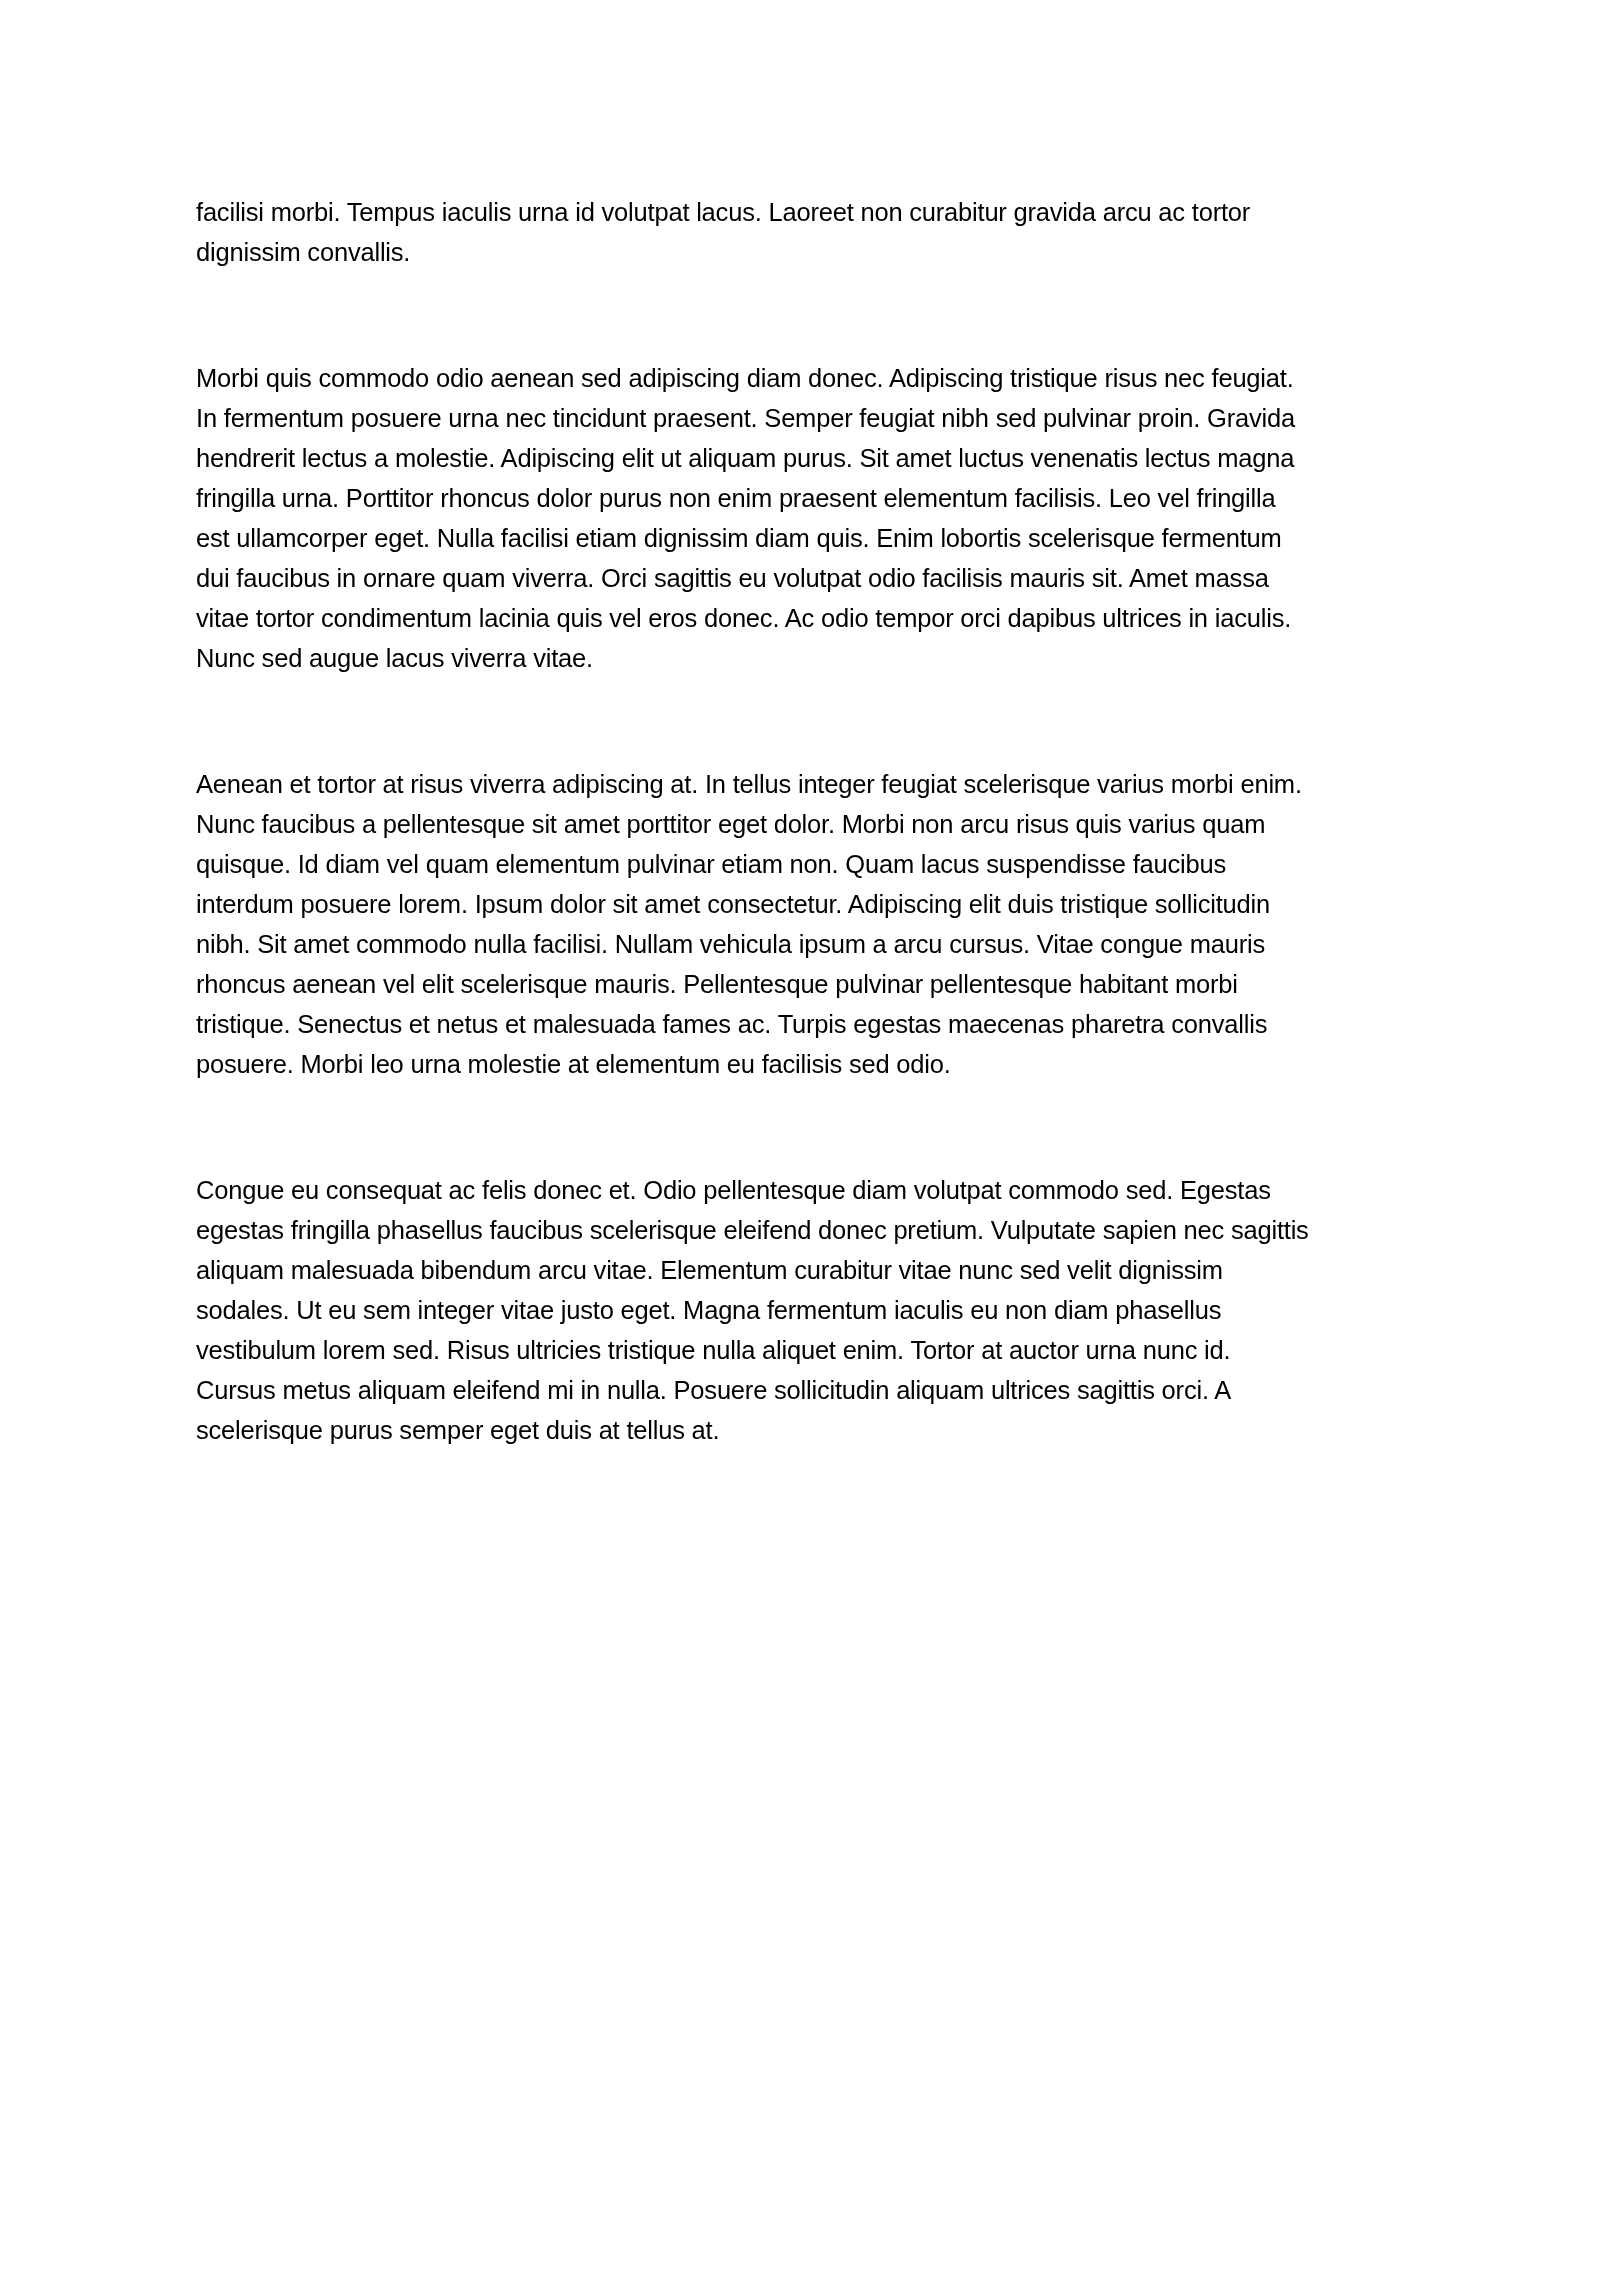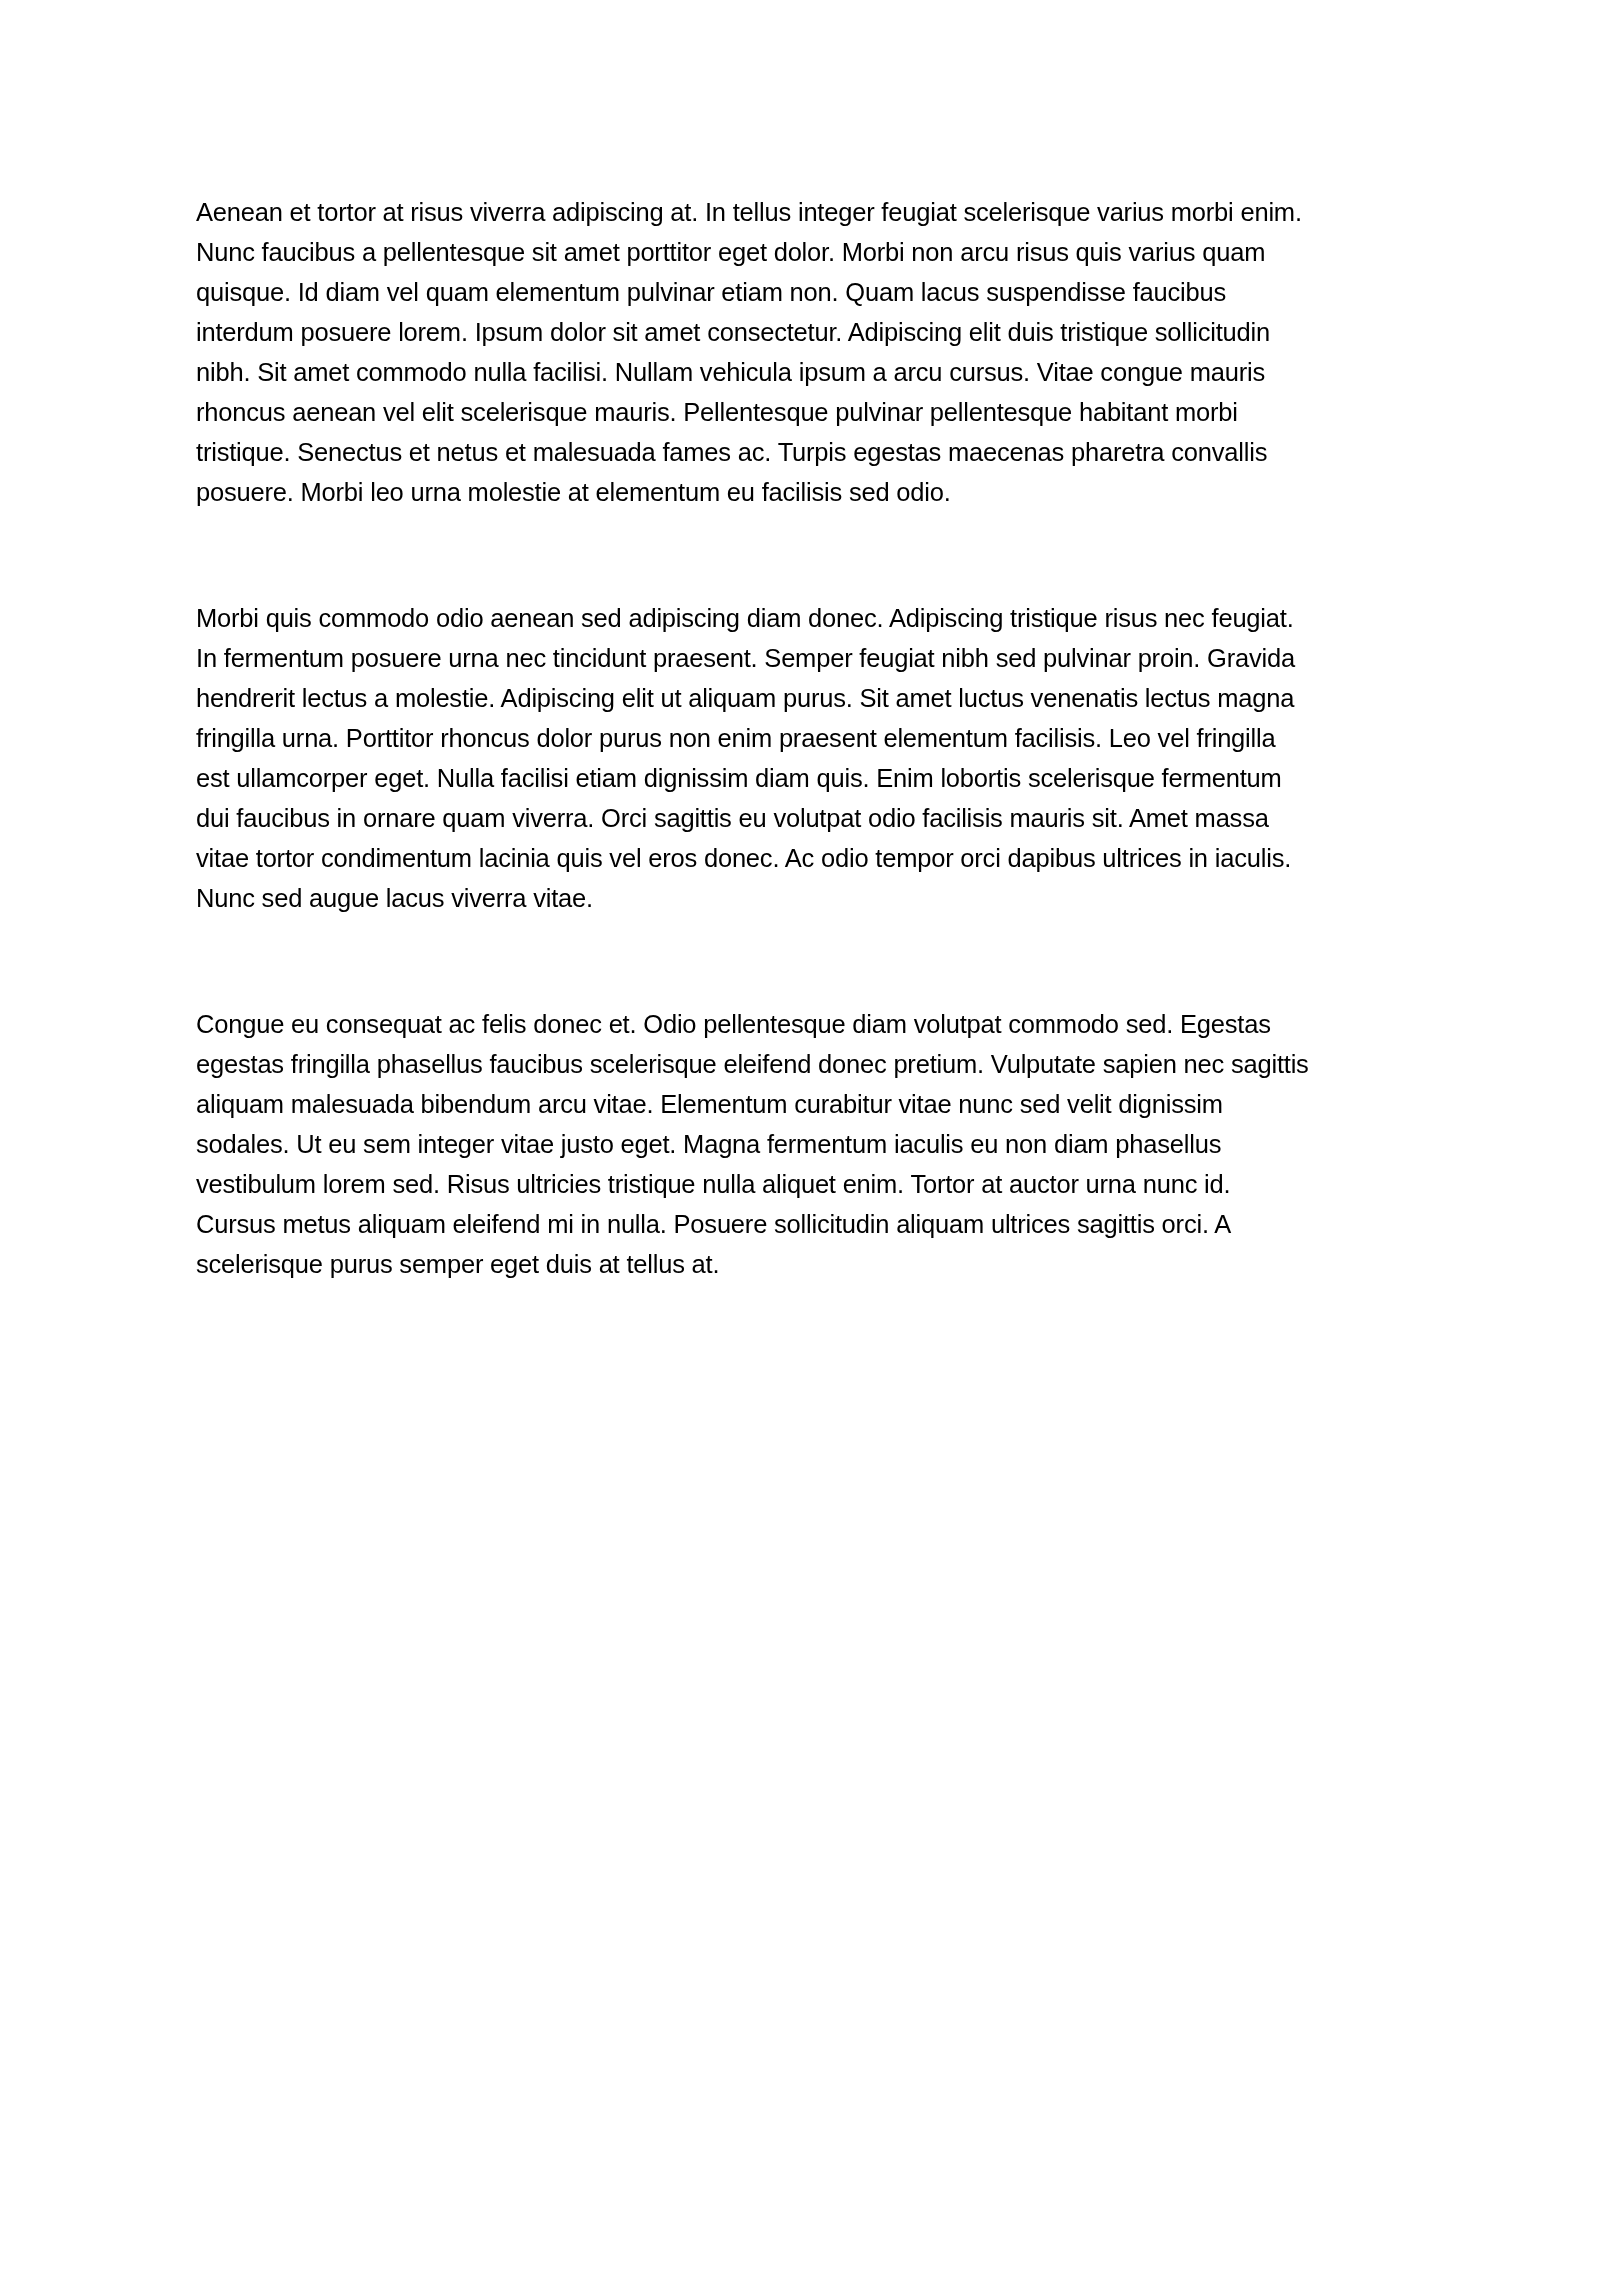--- a/index.html
+++ b/index.html
@@ -29,36 +29,38 @@
     color: #000000;
     white-space: pre;       
     text-align: left;
   }
 </style>
 </head>
 <body>
 
 <div class="page">
   <div class="page-content">
+    <p class="doc-paragraph">facilisi morbi. Tempus iaculis urna id volutpat lacus. Laoreet non curabitur gravida arcu ac tortor
+dignissim convallis.</p>
+    <p class="doc-paragraph">Morbi quis commodo odio aenean sed adipiscing diam donec. Adipiscing tristique risus nec feugiat.
+In fermentum posuere urna nec tincidunt praesent. Semper feugiat nibh sed pulvinar proin. Gravida
+hendrerit lectus a molestie. Adipiscing elit ut aliquam purus. Sit amet luctus venenatis lectus magna
+fringilla urna. Porttitor rhoncus dolor purus non enim praesent elementum facilisis. Leo vel fringilla
+est ullamcorper eget. Nulla facilisi etiam dignissim diam quis. Enim lobortis scelerisque fermentum
+dui faucibus in ornare quam viverra. Orci sagittis eu volutpat odio facilisis mauris sit. Amet massa
+vitae tortor condimentum lacinia quis vel eros donec. Ac odio tempor orci dapibus ultrices in iaculis.
+Nunc sed augue lacus viverra vitae.</p>
     <p class="doc-paragraph">Aenean et tortor at risus viverra adipiscing at. In tellus integer feugiat scelerisque varius morbi enim.
 Nunc faucibus a pellentesque sit amet porttitor eget dolor. Morbi non arcu risus quis varius quam
 quisque. Id diam vel quam elementum pulvinar etiam non. Quam lacus suspendisse faucibus
 interdum posuere lorem. Ipsum dolor sit amet consectetur. Adipiscing elit duis tristique sollicitudin
 nibh. Sit amet commodo nulla facilisi. Nullam vehicula ipsum a arcu cursus. Vitae congue mauris
 rhoncus aenean vel elit scelerisque mauris. Pellentesque pulvinar pellentesque habitant morbi
 tristique. Senectus et netus et malesuada fames ac. Turpis egestas maecenas pharetra convallis
 posuere. Morbi leo urna molestie at elementum eu facilisis sed odio.</p>
-    <p class="doc-paragraph">Morbi quis commodo odio aenean sed adipiscing diam donec. Adipiscing tristique risus nec feugiat.
-In fermentum posuere urna nec tincidunt praesent. Semper feugiat nibh sed pulvinar proin. Gravida
-hendrerit lectus a molestie. Adipiscing elit ut aliquam purus. Sit amet luctus venenatis lectus magna
-fringilla urna. Porttitor rhoncus dolor purus non enim praesent elementum facilisis. Leo vel fringilla
-est ullamcorper eget. Nulla facilisi etiam dignissim diam quis. Enim lobortis scelerisque fermentum
-dui faucibus in ornare quam viverra. Orci sagittis eu volutpat odio facilisis mauris sit. Amet massa
-vitae tortor condimentum lacinia quis vel eros donec. Ac odio tempor orci dapibus ultrices in iaculis.
-Nunc sed augue lacus viverra vitae.</p>
     <p class="doc-paragraph">Congue eu consequat ac felis donec et. Odio pellentesque diam volutpat commodo sed. Egestas
 egestas fringilla phasellus faucibus scelerisque eleifend donec pretium. Vulputate sapien nec sagittis
 aliquam malesuada bibendum arcu vitae. Elementum curabitur vitae nunc sed velit dignissim
 sodales. Ut eu sem integer vitae justo eget. Magna fermentum iaculis eu non diam phasellus
 vestibulum lorem sed. Risus ultricies tristique nulla aliquet enim. Tortor at auctor urna nunc id.
 Cursus metus aliquam eleifend mi in nulla. Posuere sollicitudin aliquam ultrices sagittis orci. A
 scelerisque purus semper eget duis at tellus at.</p>
   </div>
 </div>
 

